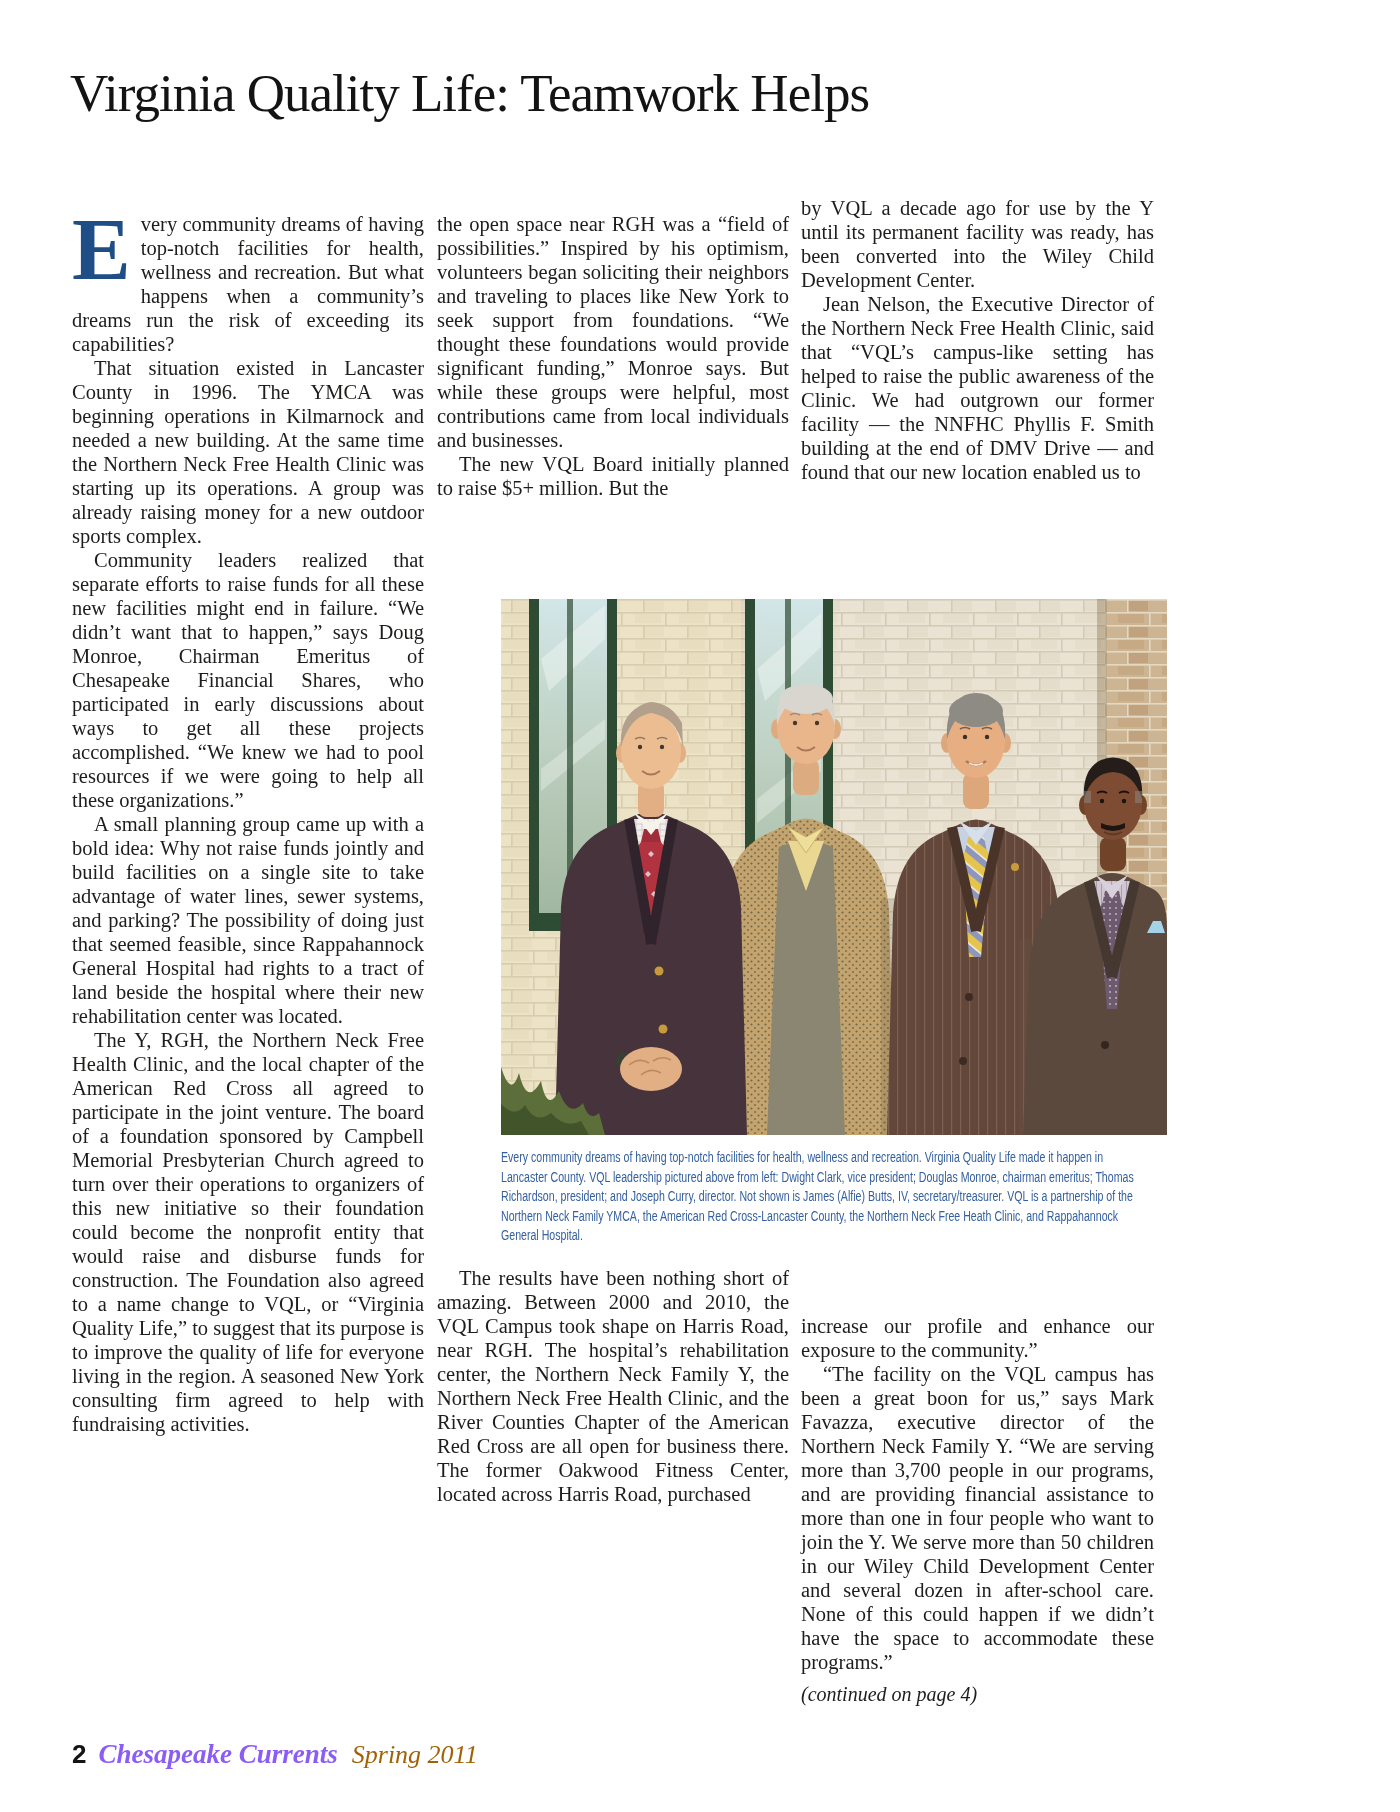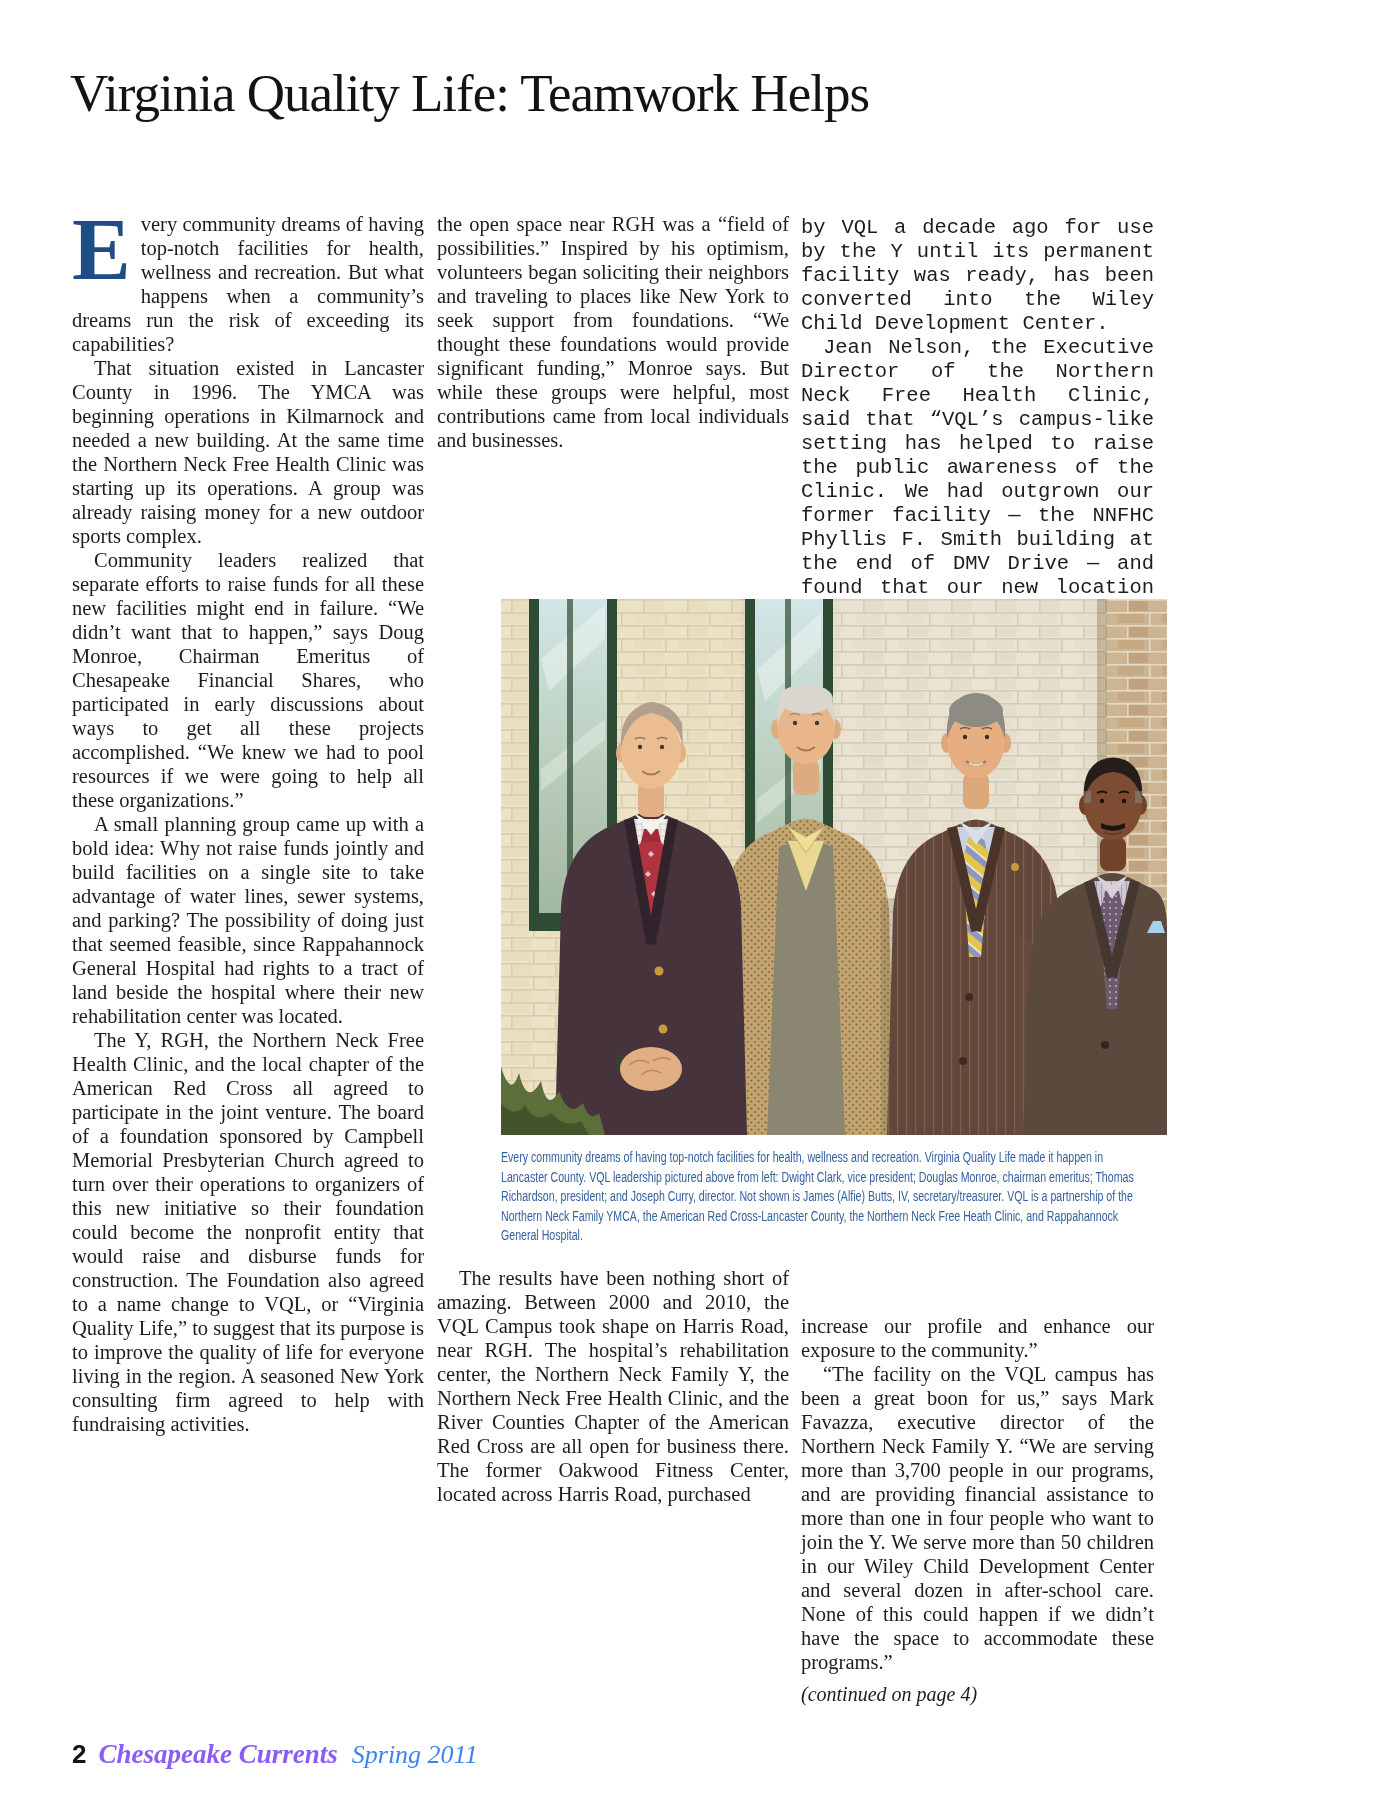--- a/index.html
+++ b/index.html
@@ -6,55 +6,56 @@
   .page{position:relative;width:1400px;height:1812px;background:#ffffff;overflow:hidden;
         font-family:"Liberation Serif",serif;color:#1e1d1b;}
   .title{position:absolute;left:70px;top:58px;margin:0;font-weight:400;font-size:53px;
          line-height:70px;letter-spacing:-1px;color:#131313;}
   .tline{display:block;}
   .col{position:absolute;font-size:20.5px;line-height:24px;text-align:justify;}
   .col p{margin:0;}
   .col p.indent{text-indent:22px;}
   .col1{left:72px;top:212px;width:352px;}
   .col2t{left:437px;top:212px;width:352px;}
-  .col3t{left:801px;top:216px;width:353px;font-family:Liberation Mono, monospace;}
+  .col3t{left:801px;top:196px;width:353px;}
   .col2b{left:437px;top:1266px;width:352px;}
   .col3b{left:801px;top:1314px;width:353px;}
   .dropcap{float:left;font-size:88px;line-height:70px;font-weight:bold;color:#1f4e87;
            margin:3px 10px 0 0;}
   .photo{position:absolute;left:501px;top:599px;width:666px;height:536px;}
   .photo svg{display:block;width:100%;height:100%;}
   .caption{position:absolute;left:501px;top:1147px;width:934px;transform:scaleX(0.684);
            transform-origin:left top;font-family:"Liberation Sans",sans-serif;
            font-size:15.5px;line-height:19.5px;color:#34609f;}
   .continued{text-align:left;font-style:italic;margin-top:8px !important;font-size:20px;}
   .footer{position:absolute;left:72px;top:1739px;display:flex;align-items:baseline;}
   .page-num{font-family:"Liberation Sans",sans-serif;font-weight:bold;font-size:26px;color:#141414;}
   .pub{font-style:italic;font-weight:bold;font-size:27px;color:#8b5cf6;margin-left:12px;}
-  .issue{font-style:italic;font-size:26px;color:#3b82f6;margin-left:14px;}
+  .issue{font-style:italic;font-size:26px;color:#a16207;margin-left:14px;}
 </style>
 </head>
 <body>
 
 <div class="page">
 
   <h1 class="title">
     <span class="tline">Virginia Quality Life: Teamwork Helps</span>
   </h1>
 
   <div class="col col1">
     <p class="para"><span class="dropcap">E</span><span>very community dreams of having top-notch facilities for health, wellness and recreation. But what happens when a community’s dreams run the risk of exceeding its capabilities?</span></p>
     <p class="indent">That situation existed in Lancaster County in 1996. The YMCA was beginning operations in Kilmarnock and needed a new building. At the same time the Northern Neck Free Health Clinic was starting up its operations. A group was already raising money for a new outdoor sports complex.</p>
     <p class="indent">Community leaders realized that separate efforts to raise funds for all these new facilities might end in failure. “We didn’t want that to happen,” says Doug Monroe, Chairman Emeritus of Chesapeake Financial Shares, who participated in early discussions about ways to get all these projects accomplished. “We knew we had to pool resources if we were going to help all these organizations.”</p>
     <p class="indent">A small planning group came up with a bold idea: Why not raise funds jointly and build facilities on a single site to take advantage of water lines, sewer systems, and parking? The possibility of doing just that seemed feasible, since Rappahannock General Hospital had rights to a tract of land beside the hospital where their new rehabilitation center was located.</p>
     <p class="indent">The Y, RGH, the Northern Neck Free Health Clinic, and the local chapter of the American Red Cross all agreed to participate in the joint venture. The board of a foundation sponsored by Campbell Memorial Presbyterian Church agreed to turn over their operations to organizers of this new initiative so their foundation could become the nonprofit entity that would raise and disburse funds for construction. The Foundation also agreed to a name change to VQL, or “Virginia Quality Life,” to suggest that its purpose is to improve the quality of life for everyone living in the region. A seasoned New York consulting firm agreed to help with fundraising activities.</p>
   </div>
 
   <div class="col col2t">
     <p>the open space near RGH was a “field of possibilities.” Inspired by his optimism, volunteers began soliciting their neighbors and traveling to places like New York to seek support from foundations. “We thought these foundations would provide significant funding,” Monroe says. But while these groups were helpful, most contributions came from local individuals and businesses.</p>
+    <p class="indent">The new VQL Board initially planned to raise $5+ million. But the</p>
   </div>
 
   <div class="col col3t">
     <p>by VQL a decade ago for use by the Y until its permanent facility was ready, has been converted into the Wiley Child Development Center.</p>
     <p class="indent">Jean Nelson, the Executive Director of the Northern Neck Free Health Clinic, said that “VQL’s campus-like setting has helped to raise the public awareness of the Clinic. We had outgrown our former facility — the NNFHC Phyllis F. Smith building at the end of DMV Drive — and found that our new location enabled us to</p>
   </div>
 
   <figure class="photo" style="margin:0">
     <svg viewBox="0 0 666 536" xmlns="http://www.w3.org/2000/svg">
       <defs>

